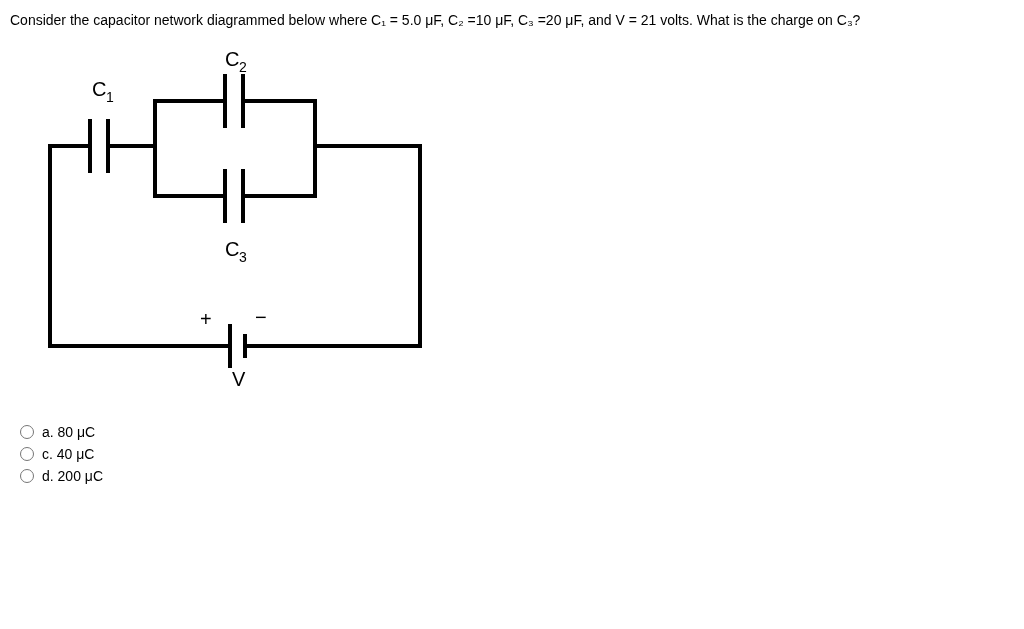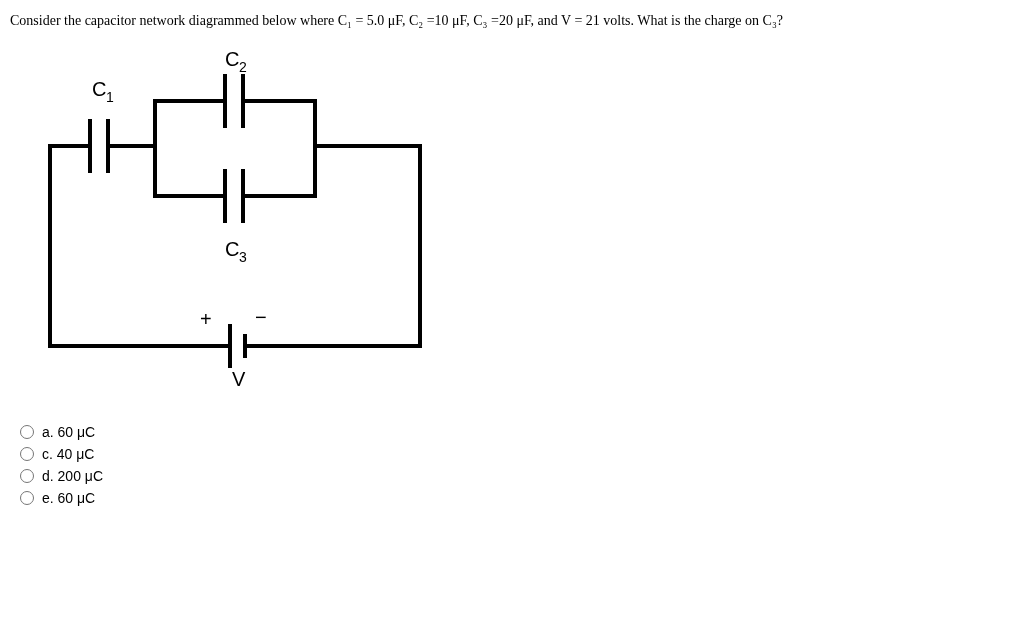--- a/index.html
+++ b/index.html
@@ -10,21 +10,20 @@
     body {
       font-family: Arial, sans-serif;
       background: #ffffff;
       padding: 10px;
       font-size: 14px;
       color: #000;
     }
     .question {
       margin-bottom: 20px;
       line-height: 1.5;
-      font-family: Liberation Serif, serif;
     }
     .diagram {
       margin: 20px 0 30px 30px;
     }
     .options {
       margin-top: 20px;
       margin-left: 10px;
     }
     .option {
       display: flex;
@@ -95,27 +94,23 @@
       <line x1="205" y1="295" x2="380" y2="295"></line>
 
       <line x1="380" y1="95" x2="380" y2="295"></line>
     </g>
   </svg>
 </div>
 
 <div class="options">
   <div class="option">
     <input type="radio" name="ans" style="">
-    <span>a. 60 μC</span>
+    <span>a. 80 μC</span>
   </div>
   <div class="option">
     <input type="radio" name="ans" style="">
     <span>c. 40 μC</span>
   </div>
   <div class="option">
     <input type="radio" name="ans" style="">
     <span>d. 200 μC</span>
   </div>
-  <div class="option">
-    <input type="radio" name="ans" style="">
-    <span>e. 60 μC</span>
-  </div>
 </div>
 
 </body></html>

